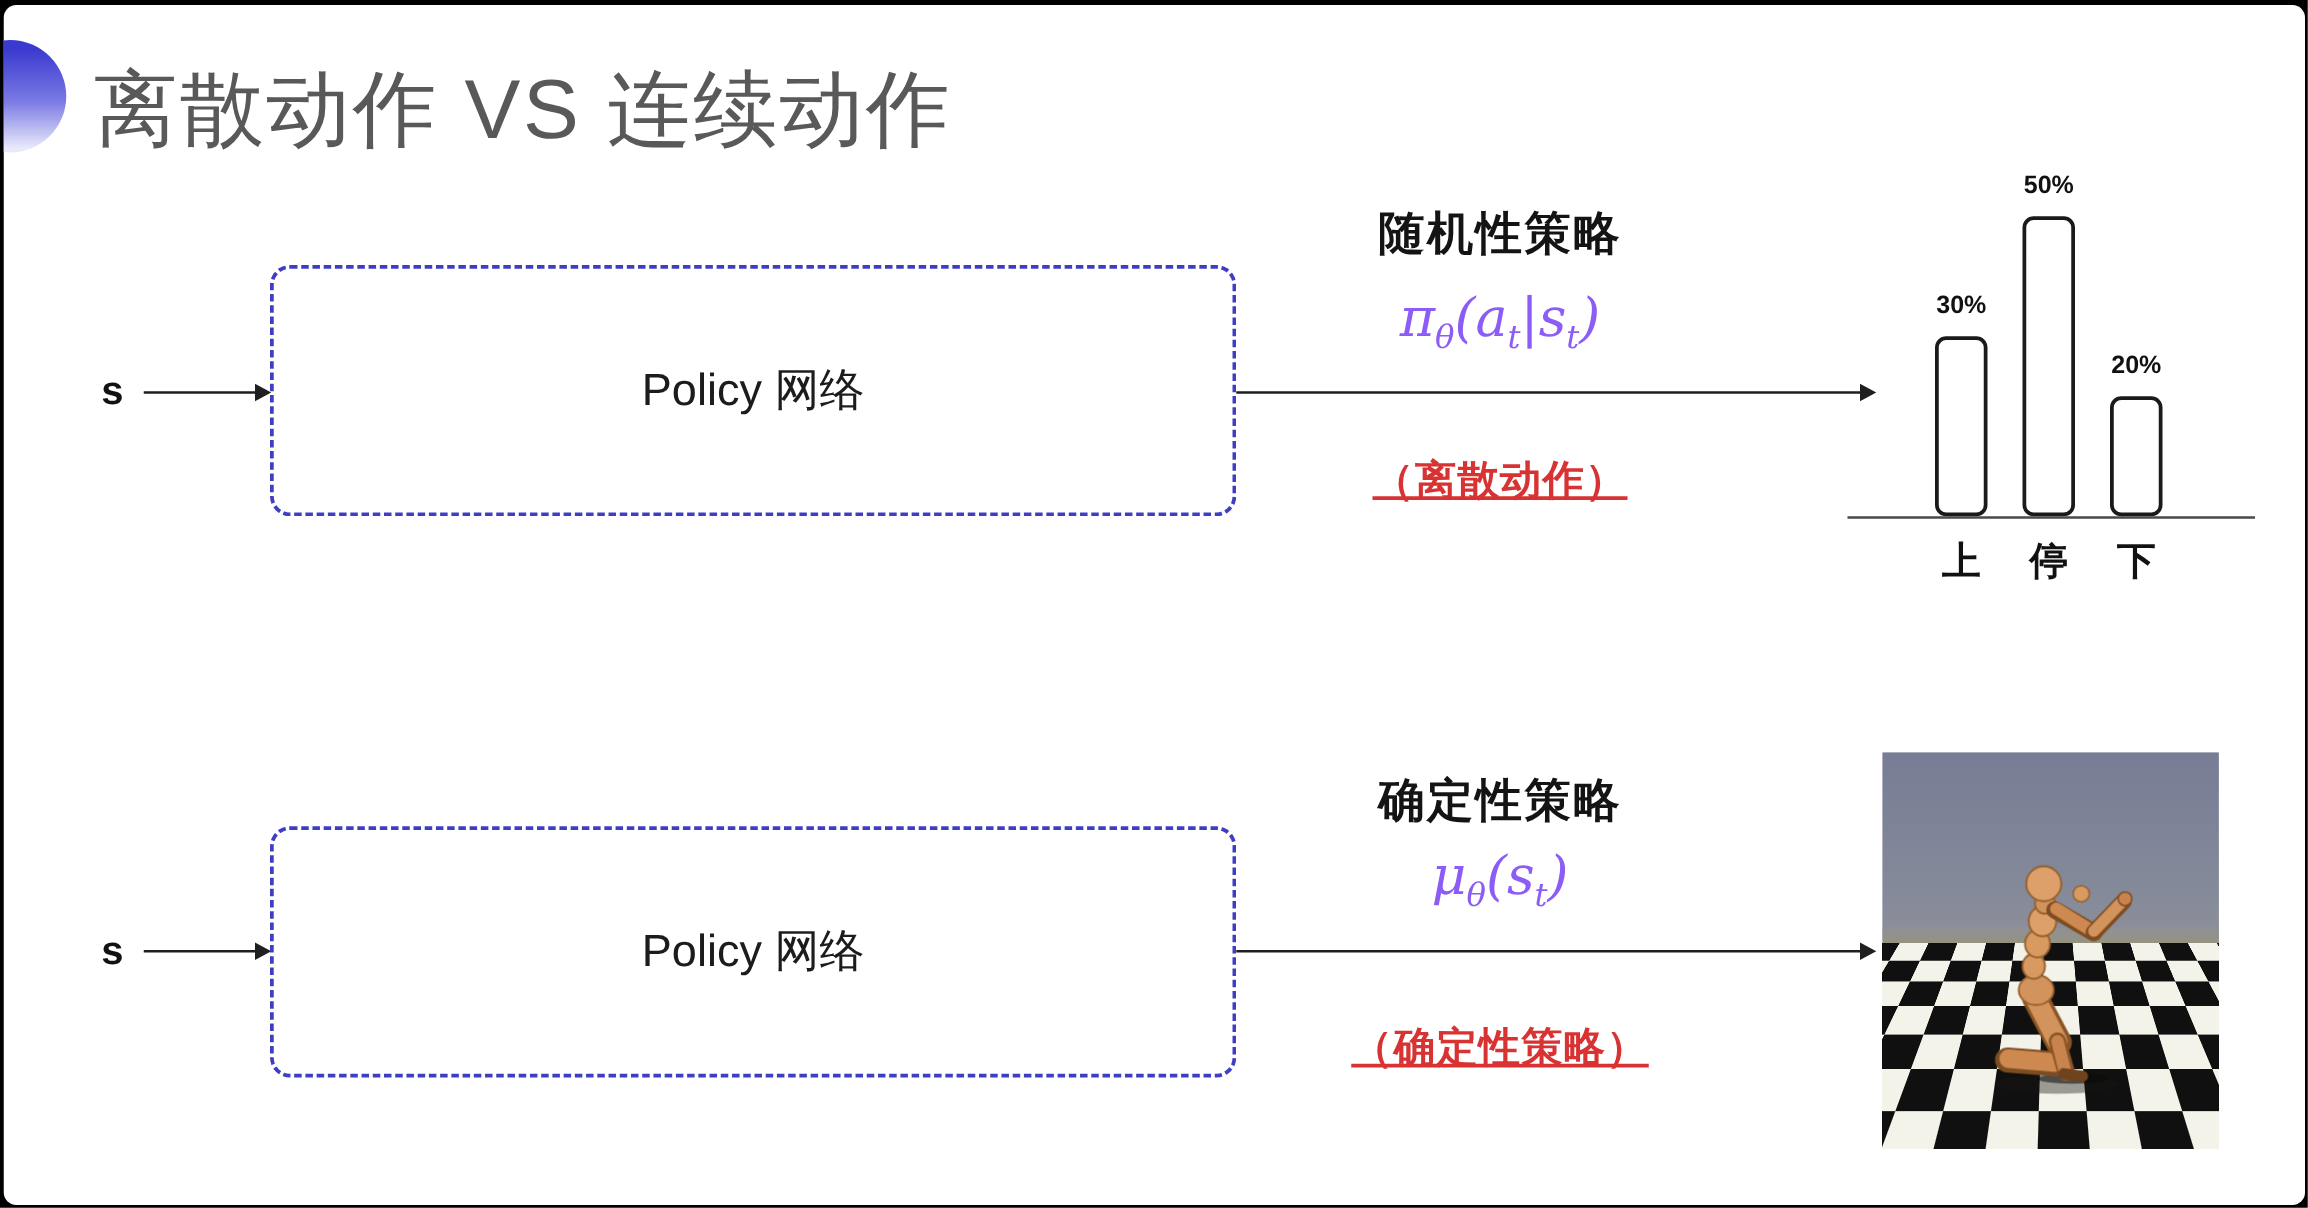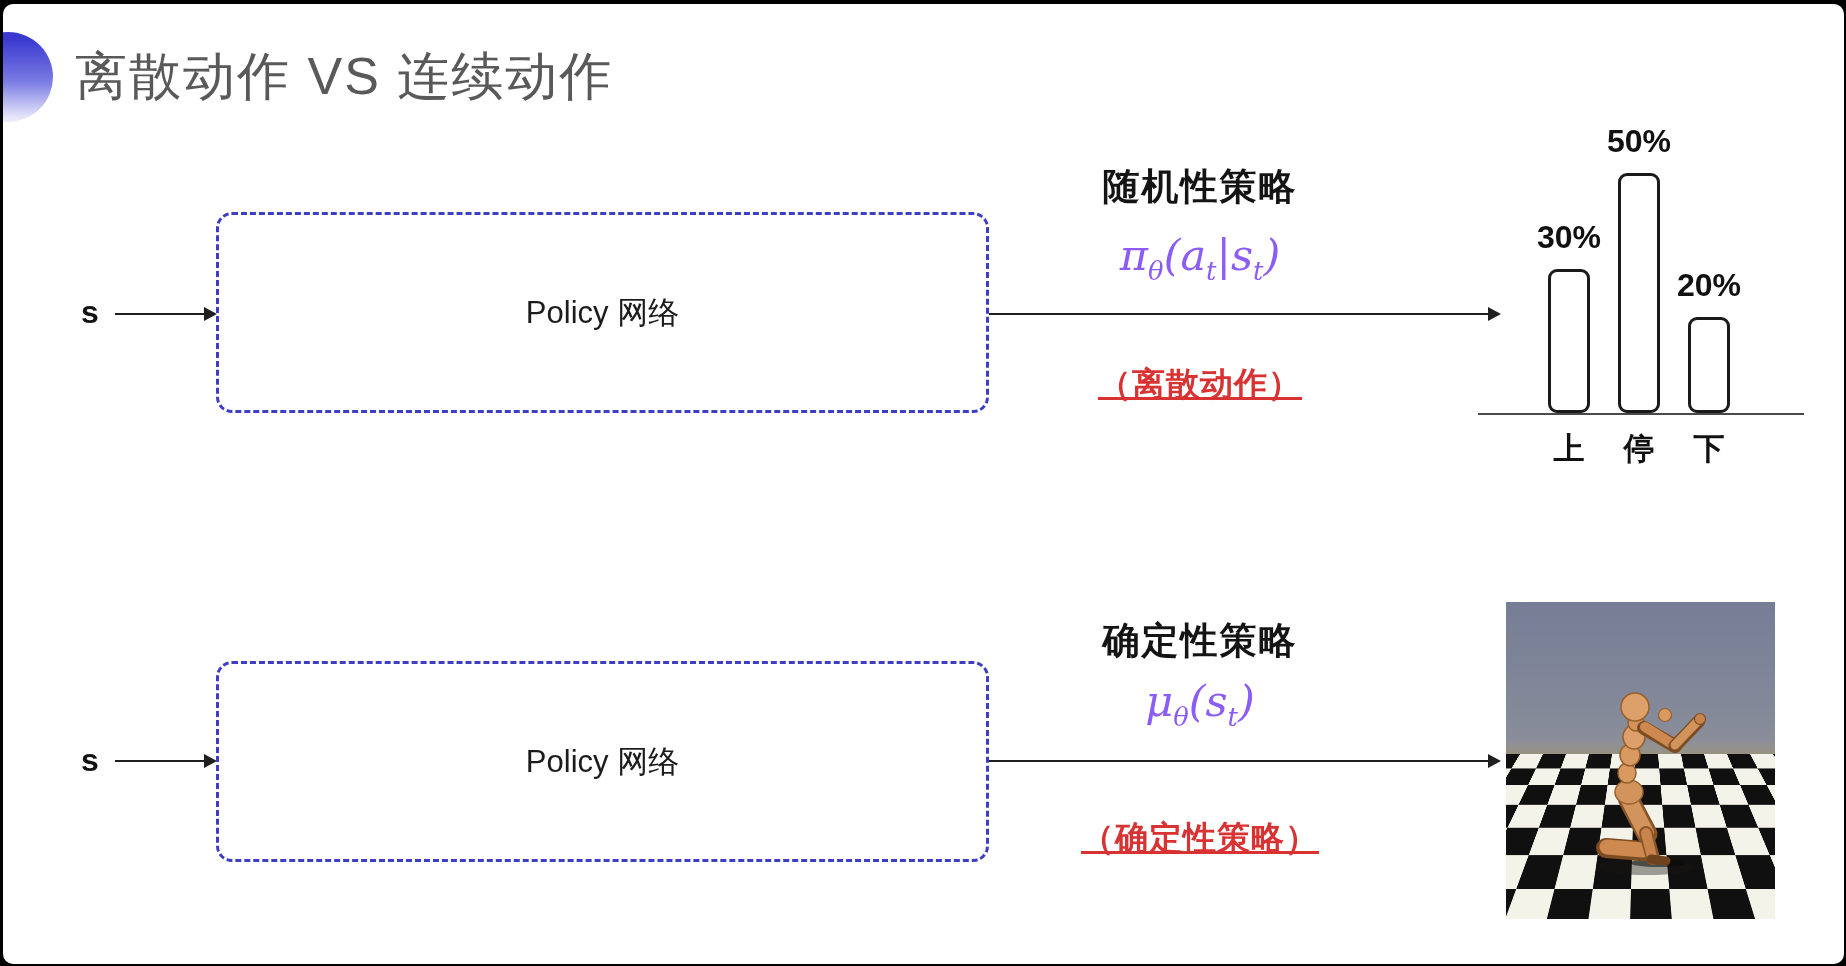--- a/index.html
+++ b/index.html
@@ -3,45 +3,45 @@
 <meta charset="utf-8">
 <style>
   html,body{margin:0;padding:0;background:#000;width:1846px;height:966px;overflow:hidden;
     font-family:"Liberation Sans",sans-serif;}
   .slide{position:absolute;top:4px;left:3px;width:1841px;height:960px;background:#fff;
     border-radius:10px;overflow:hidden;}
 
   
   .deco-circle{position:absolute;left:-40px;top:28px;width:90px;height:90px;border-radius:50%;
     background:linear-gradient(180deg,#3a3ad0 8%,#7b7be4 55%,#e9e9fb 96%);}
-  .page-title{position:absolute;left:72px;top:38px;font-size:52px;font-weight:500;color:#595959;
+  .page-title{position:absolute;left:72px;top:38px;font-size:67px;font-weight:500;color:#595959;
     letter-spacing:2px;white-space:nowrap;}
 
   
   .s-label{position:absolute;font-size:32px;font-weight:600;color:#111;}
   .arrow{position:absolute;height:2px;background:#1f1f1f;}
   .arrow::after{content:'';position:absolute;right:-12px;top:-6.5px;width:0;height:0;
     border-left:13px solid #1f1f1f;border-top:7px solid transparent;border-bottom:7px solid transparent;}
   .policy-box{position:absolute;left:213px;width:773px;height:201px;box-sizing:border-box;
     border:3px dashed #3e3ec4;border-radius:16px;display:flex;align-items:center;justify-content:center;}
-  .policy-box .box-label{font-size:31px;color:#1c1c1c;}
+  .policy-box .box-label{font-size:36px;color:#1c1c1c;}
 
   
   .mid{position:absolute;left:1004px;width:386px;text-align:center;}
   .policy-type{font-size:37px;font-weight:700;color:#141414;letter-spacing:2px;}
   .formula{font-family:"DejaVu Serif",serif;font-style:italic;font-size:43px;color:#8b5cf6;}
   .formula sub{font-size:0.6em;font-style:italic;}
   .action-type{font-size:33px;font-weight:700;color:#d83232;letter-spacing:1px;text-decoration:underline;}
 
   
   .chart{position:absolute;left:1475px;top:108px;width:330px;height:355px;}
   .chart-baseline{position:absolute;left:0;top:301px;width:326px;height:2px;background:#4a4a4a;}
   .bars{position:absolute;left:62px;top:0;height:301px;display:flex;align-items:flex-end;gap:12px;}
   .bar-col{width:58px;display:flex;flex-direction:column;align-items:center;justify-content:flex-end;}
-  .bar-value{font-size:32px;font-weight:600;color:#111;margin-bottom:13px;}
+  .bar-value{font-size:20px;font-weight:600;color:#111;margin-bottom:13px;}
   .bar{width:42px;box-sizing:border-box;background:#fff;border:3px solid #1a1a1a;border-radius:9px;}
   .cats{position:absolute;left:62px;top:316px;display:flex;gap:12px;}
   .cat{width:58px;text-align:center;font-size:31px;font-weight:600;color:#111;}
 
   
   .sim{position:absolute;left:1503px;top:598px;width:269px;height:317px;overflow:hidden;
     background:#80869b;}
   .sim-sky{position:absolute;left:0;top:0;width:100%;height:150px;
     background:linear-gradient(180deg,#767d95 0%,#868b9a 80%,#8f9097 100%);}
   .sim-haze{position:absolute;left:0;top:140px;width:100%;height:22px;

